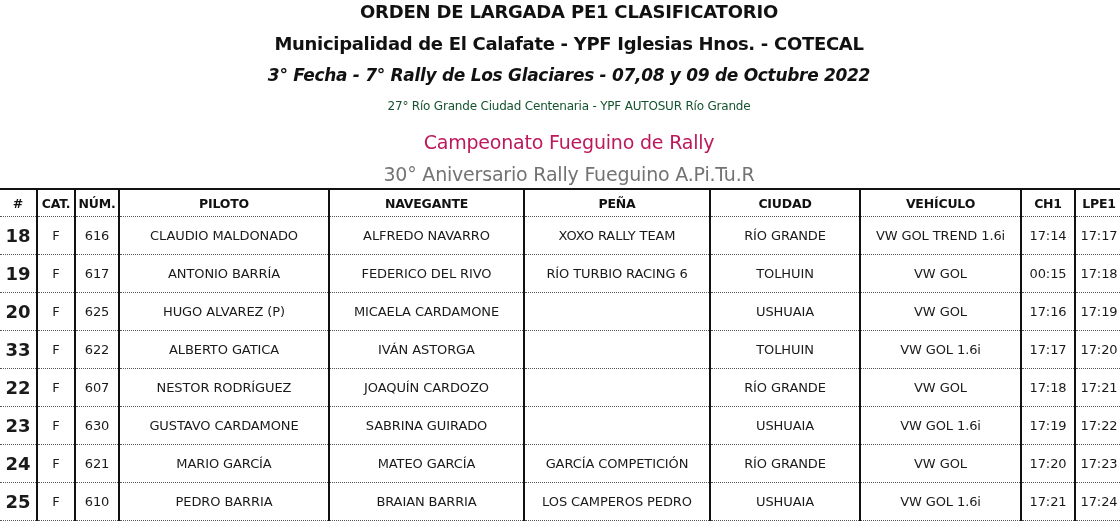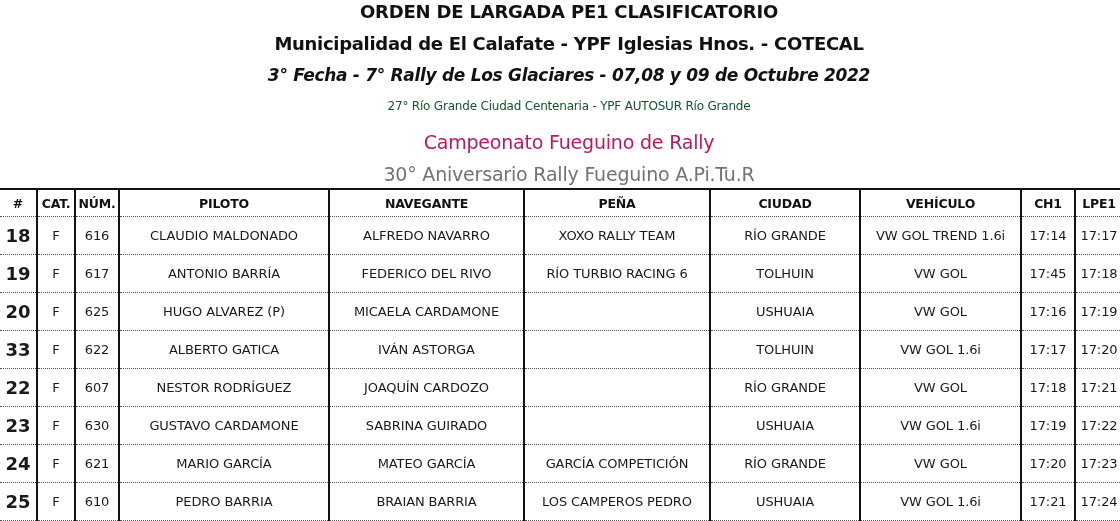--- a/index.html
+++ b/index.html
@@ -141,21 +141,21 @@
     </tr>
     <tr>
       <td class="pos">19</td>
       <td>F</td>
       <td>617</td>
       <td>ANTONIO BARRÍA</td>
       <td>FEDERICO DEL RIVO</td>
       <td>RÍO TURBIO RACING 6</td>
       <td>TOLHUIN</td>
       <td>VW GOL</td>
-      <td>17:45</td>
+      <td>00:15</td>
       <td>17:18</td>
     </tr>
     <tr>
       <td class="pos">20</td>
       <td>F</td>
       <td>625</td>
       <td>HUGO ALVAREZ (P)</td>
       <td>MICAELA CARDAMONE</td>
       <td></td>
       <td>USHUAIA</td>

